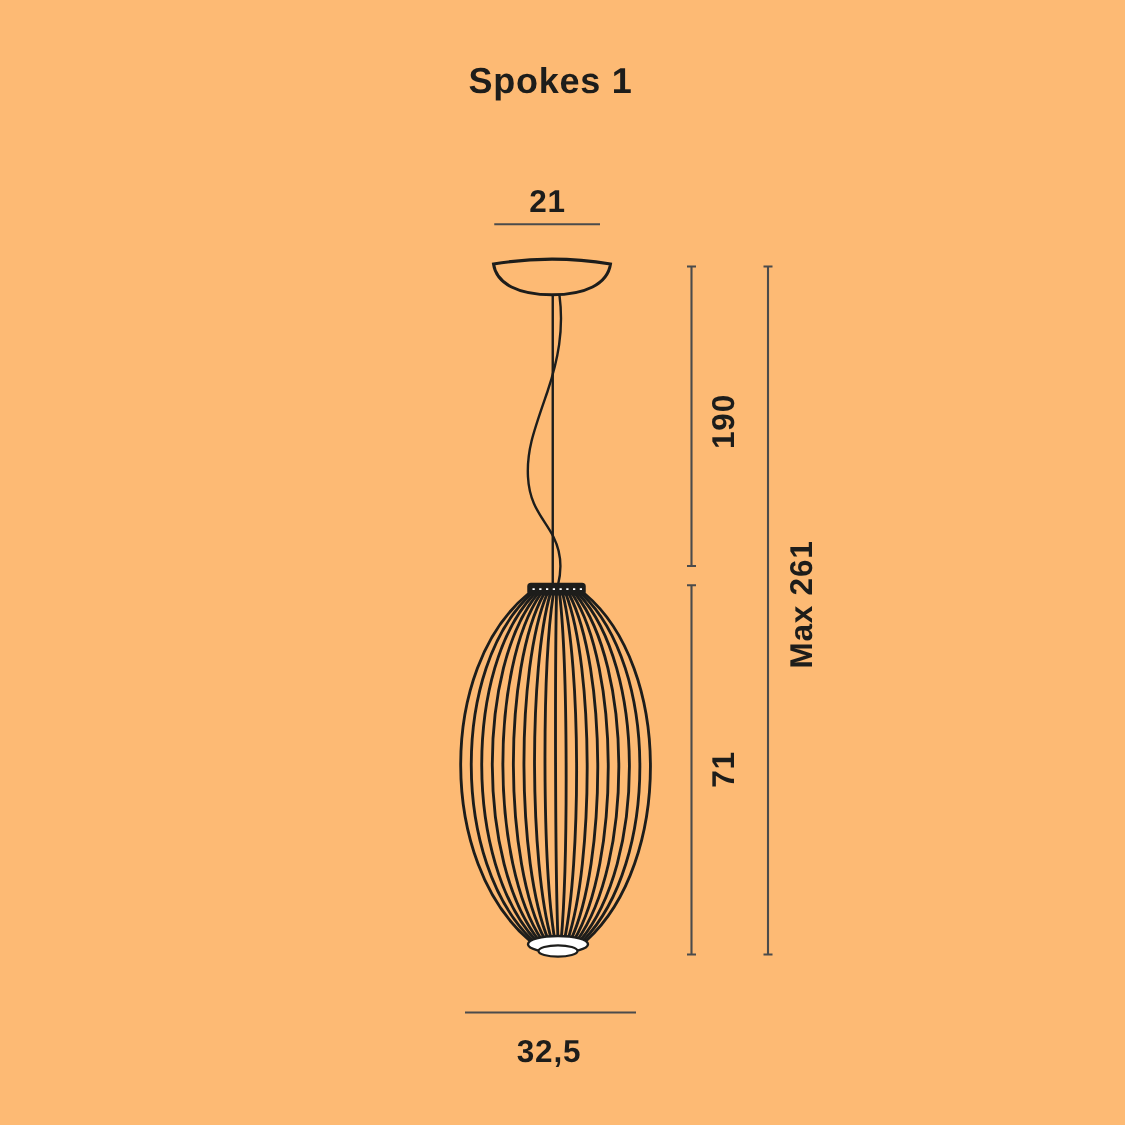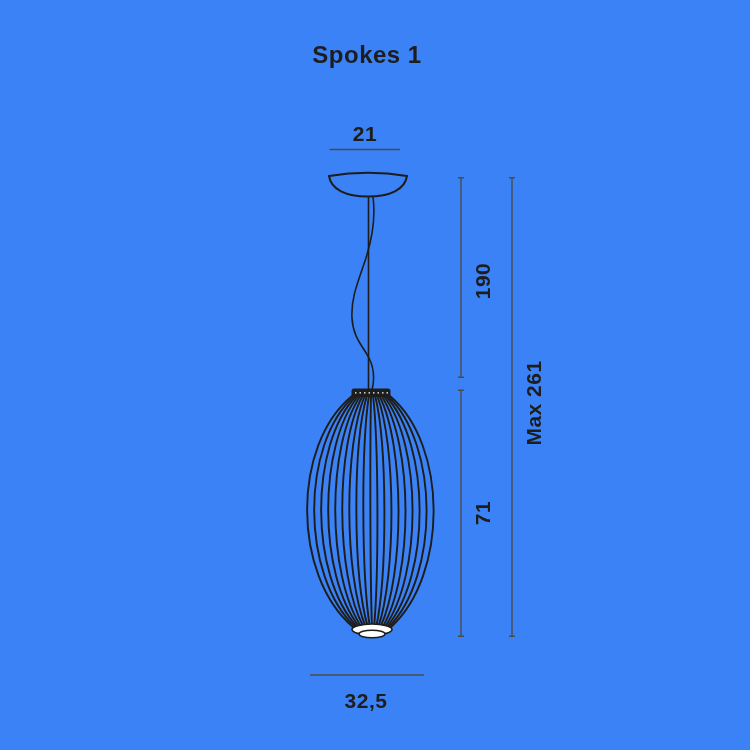--- a/index.html
+++ b/index.html
@@ -4,21 +4,21 @@
 <style>
   html, body {
     margin: 0;
     padding: 0;
     background: #ffffff;
   }
   #page {
     position: relative;
     width: 750px;
     height: 750px;
-    background: #3b82f6;
+    background: #fdba74;
     overflow: hidden;
     font-family: "Liberation Sans", sans-serif;
   }
   #title {
     position: absolute;
     top: 41px;
     left: 367px;
     transform: translateX(-50%);
     font-size: 24px;
     font-weight: 600;

